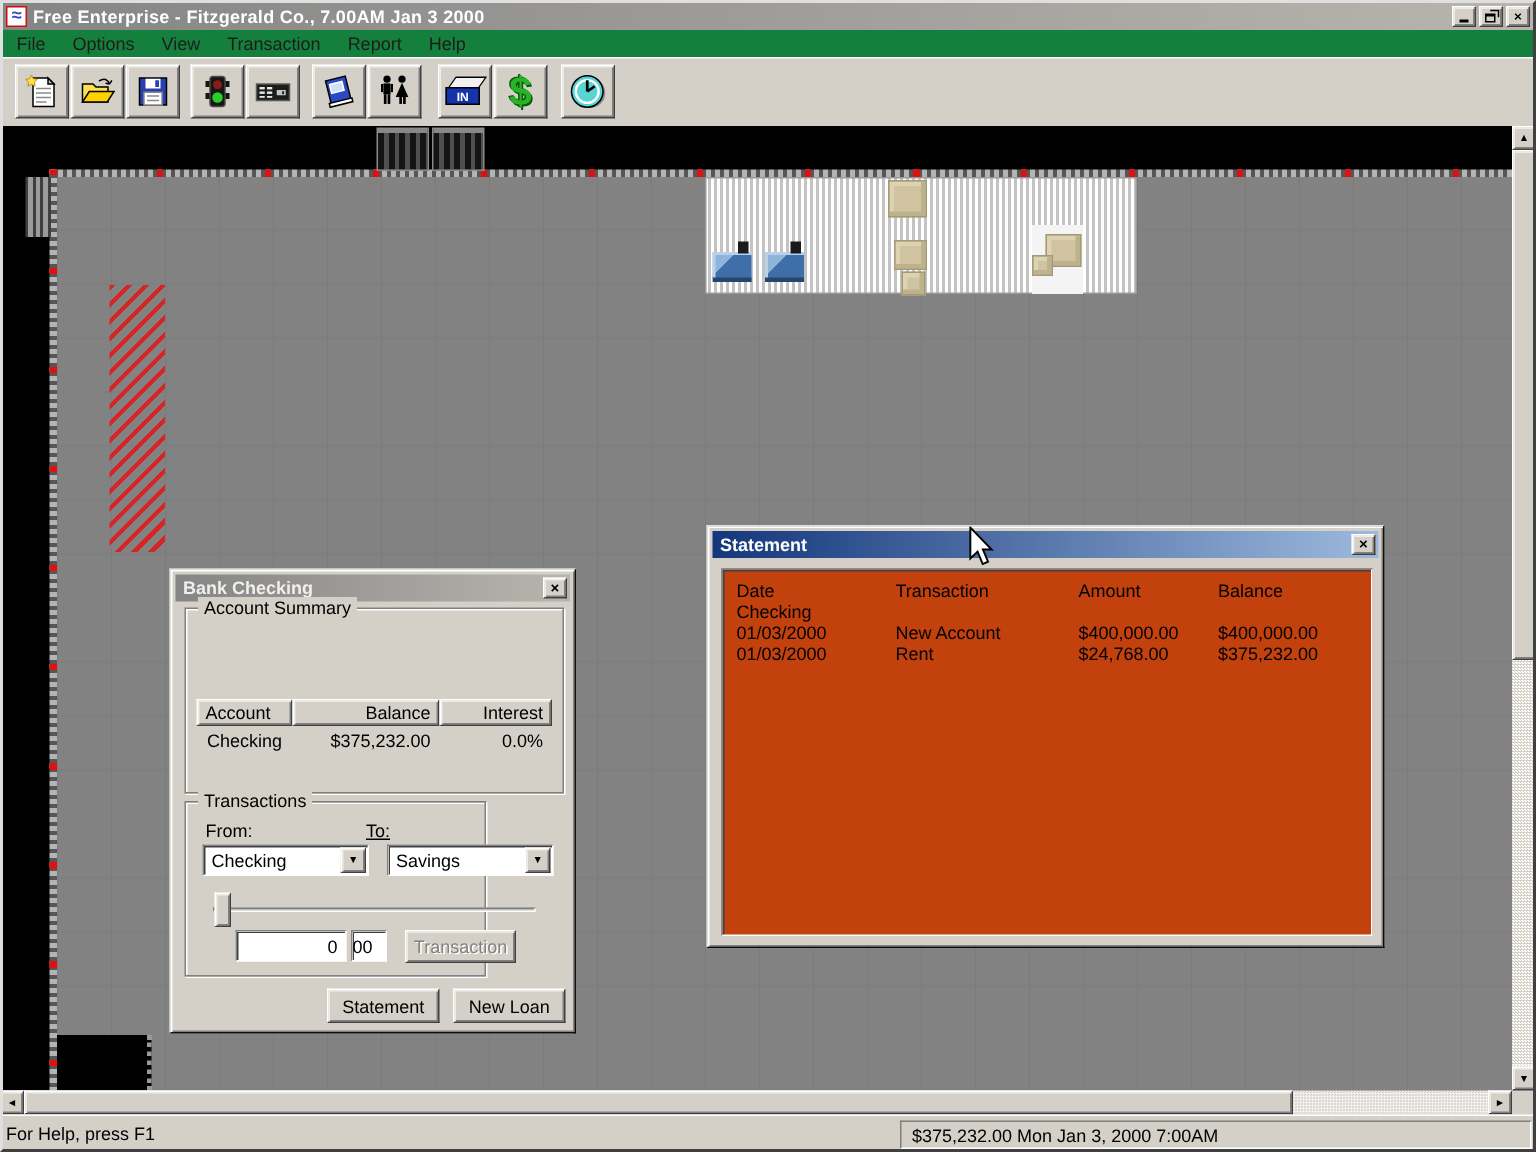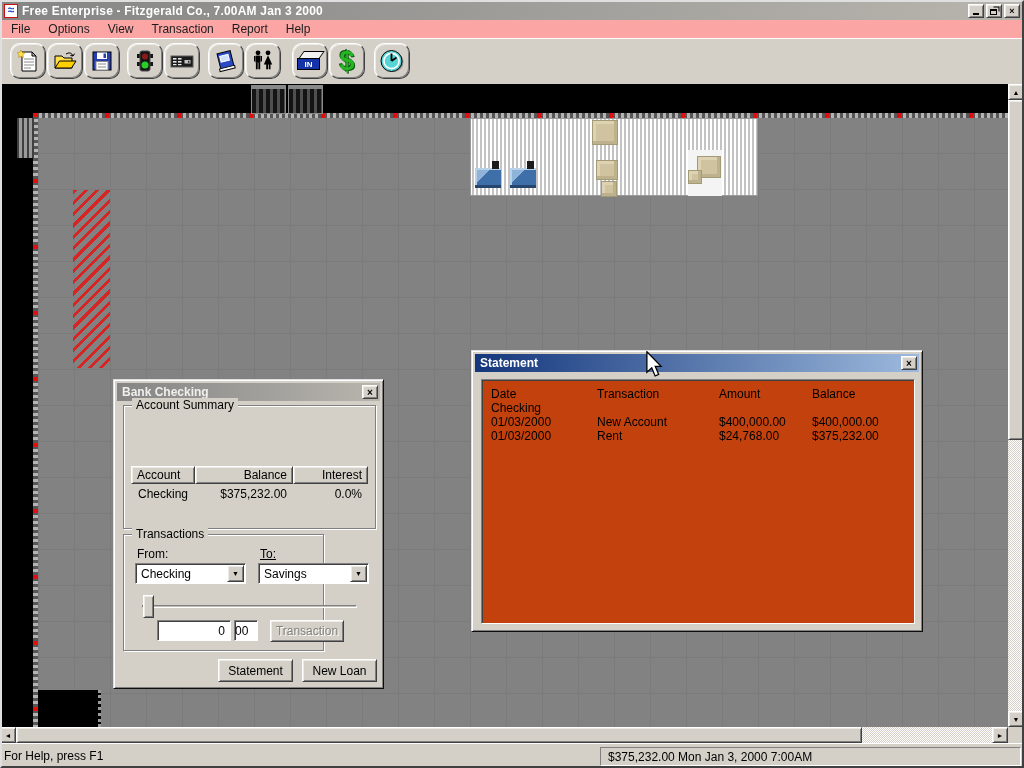--- a/index.html
+++ b/index.html
@@ -16,26 +16,26 @@
   .titlebar { position:absolute; left:2px; top:2px; right:2px; height:18px;
     background:linear-gradient(to right,#858585,#b8b5ae); display:flex; align-items:center; padding:0 2px 0 2px; }
   .app-icon { width:14px; height:14px; background:#fff; border:1px solid #cc1111; color:#2a46c8; font-weight:bold; font-size:12px; line-height:11px; text-align:center; margin-right:4px; font-style:italic; }
   .title-text { color:#fff; font-weight:bold; letter-spacing:.2px; }
   .win-controls { margin-left:auto; display:flex; gap:2px; }
   .winbtn { width:16px; height:14px; display:flex; align-items:center; justify-content:center; font-size:9px; font-weight:bold; color:#000; }
   .glyph-min { width:6px; height:2px; background:#000; margin-top:6px; }
   .glyph-restore { width:7px; height:6px; border:1px solid #000; border-top-width:2px; box-shadow:2px -2px 0 -0.5px #d4d0c8, 3px -3px 0 -0.5px #000; margin:2px 2px 0 0; }
 
   
-  .menubar { position:absolute; left:2px; top:20px; right:2px; height:18px; background:#fca5a5; display:flex; align-items:center; }
+  .menubar { position:absolute; left:2px; top:20px; right:2px; height:18px; background:#15803d; display:flex; align-items:center; }
   .menu-item { padding:2px 9px; color:#1c1c1c; }
 
   
   .toolbar { position:absolute; left:2px; top:38px; right:2px; height:46px; background:#d4d0c8; border-top:1px solid #fff; }
-  .tbtn { position:absolute; top:4px; width:36px; height:36px; display:flex; align-items:center; justify-content:center;border-radius:10px; }
+  .tbtn { position:absolute; top:4px; width:36px; height:36px; display:flex; align-items:center; justify-content:center; }
   .dollar { font-size:27px; font-weight:bold; color:#27b427; text-shadow:1px 1px 0 #0a5a0a, -1px -1px 0 #0a5a0a; line-height:27px; }
   .in-tray { position:relative; width:26px; height:20px; }
   .in-top { position:absolute; left:4px; top:0; width:21px; height:8px; background:#f2f2f2; border:1px solid #000; transform:skewX(-35deg); }
   .in-front { position:absolute; left:0; top:7px; width:23px; height:12px; background:#1433a8; border:1px solid #000; color:#fff; font-size:8px; font-weight:bold; text-align:center; line-height:11px; }
 
   
   .map { position:absolute; left:0; top:84px; width:1008px; height:643px; background:#000; overflow:hidden; }
   .grid { position:absolute; left:38px; top:33px; width:970px; height:610px; background-color:#828282;
     background-image:linear-gradient(to right,#7b7b7b 1px,transparent 1px),linear-gradient(to bottom,#7b7b7b 1px,transparent 1px);
     background-size:36px 36px; }
@@ -85,21 +85,21 @@
   .grp-acct { left:9px; top:25px; width:253px; height:124px; }
   .acct-table { position:absolute; left:7px; top:12px; width:237px;margin-top:48px; }
   .acct-head { display:flex; }
   .col-btn { height:18px; padding:1px 5px 0 5px; }
   .c-acct { width:64px; } .c-bal { width:98px; text-align:right; } .c-int { width:75px; text-align:right; }
   .acct-row { display:flex; padding-top:3px; }
   .acct-row .c-acct { padding-left:7px; } .acct-row .c-bal, .acct-row .c-int { padding-right:6px; }
 
   .grp-trans { left:9px; top:154px; width:201px; height:117px; }
   .lbl-from { position:absolute; left:13px; top:12px; }
-  .lbl-to { position:absolute; left:136px; top:12px;text-decoration:underline; }
+  .lbl-to { position:absolute; left:120px; top:12px;text-decoration:underline; }
   .combo { position:absolute; width:111px; height:21px; background:#fff; border:1px solid; border-color:#808080 #ffffff #ffffff #808080; box-shadow:inset 1px 1px 0 #404040; display:flex; }
   .combo-text { flex:1; padding:3px 0 0 5px; }
   .combo-btn { width:17px; height:17px; margin:1px 1px 0 0; display:flex; align-items:center; justify-content:center; font-size:7px; }
   .combo-from { left:11px; top:28px; } .combo-to { left:134px; top:28px; }
   .slider-track { position:absolute; left:18px; top:70px; width:215px; height:3px; border:1px solid; border-color:#808080 #ffffff #ffffff #808080; background:#c0bdb5; }
   .slider-thumb { position:absolute; left:19px; top:60px; width:11px; height:23px; }
   .amount-input { position:absolute; left:33px; top:85px; width:74px; height:21px; text-align:right; padding:3px 5px 0 0; }
   .cents-input { position:absolute; left:110px; top:85px; width:24px; height:21px; text-align:left; padding-top:3px; }
   .btn { display:flex; align-items:center; justify-content:center; }
   .btn-transaction { position:absolute; left:146px; top:85px; width:74px; height:22px; color:#84827d; text-shadow:1px 1px 0 #ffffff; }

